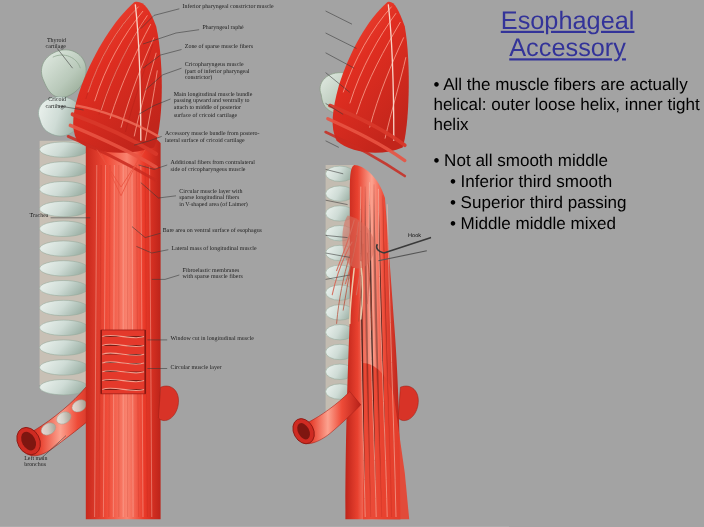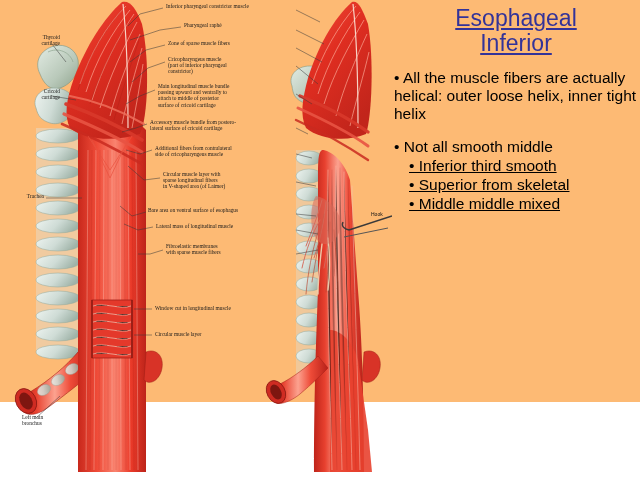--- a/index.html
+++ b/index.html
@@ -1,30 +1,30 @@
 <!DOCTYPE html>
 <html><head>
 <meta charset="utf-8">
 <style>
   html,body{margin:0;padding:0;background:#ffffff;}
   body{width:640px;height:479px;overflow:hidden;
        font-family:"Liberation Sans", sans-serif;}
-  #slide{position:relative;width:640px;height:402px;background:#fdba74;}
+  #slide{position:relative;width:640px;height:479px;background:#a3a3a3;}
 
   
   #textcol{position:absolute;left:392px;top:6px;width:248px;height:470px;}
   #title{color:#333399;font-size:23px;line-height:25px;text-align:center;
          font-weight:normal;letter-spacing:0px;}
   #title .ln{display:block;}
   #title .ul{text-decoration:underline;}
   .bullets{margin-top:13px;color:#000000;font-size:15.5px;line-height:18px;}
   .b1{margin:0 0 0 2px;text-indent:0;}
   .b1 + .b1{margin-top:15px;}
   .sub{margin-left:17px;}
-  .sub div{margin-top:1px;text-decoration:underline;}
+  .sub div{margin-top:1px;}
 
   
   #plate{position:absolute;left:0;top:0;width:392px;height:479px;}
   #plate svg{display:block;}
   .lbl{position:absolute;font-family:"Liberation Serif", serif;
        font-size:5.4px;line-height:6.2px;color:#1a1a1a;white-space:pre;}
   .lbl.r{text-align:right;}
   .hooklbl{position:absolute;font-family:"Liberation Sans",sans-serif;
        font-size:5px;color:#111;}
 </style>
@@ -346,27 +346,27 @@
 with sparse muscle fibers</div>
     <div class="lbl" style="left:155px;top:305px;">Window cut in longitudinal muscle</div>
     <div class="lbl" style="left:155px;top:331px;">Circular muscle layer</div>
 
     <div class="hooklbl" style="left:371px;top:211px;">Hook</div>
   </div>
 
   <div id="textcol">
     <div id="title">
       <span class="ln ul">Esophageal</span>
-      <span class="ln ul">Inferior</span>
+      <span class="ln ul">Accessory</span>
     </div>
 
     <div class="bullets">
       <div class="b1">• All the muscle fibers are actually helical: outer loose helix, inner tight helix</div>
       <div class="b1">• Not all smooth middle</div>
       <div class="sub">
         <div>• Inferior third smooth</div>
-        <div>• Superior from skeletal</div>
+        <div>• Superior third passing</div>
         <div>• Middle middle mixed</div>
       </div>
     </div>
   </div>
 
 </div>
 
 </body></html>

